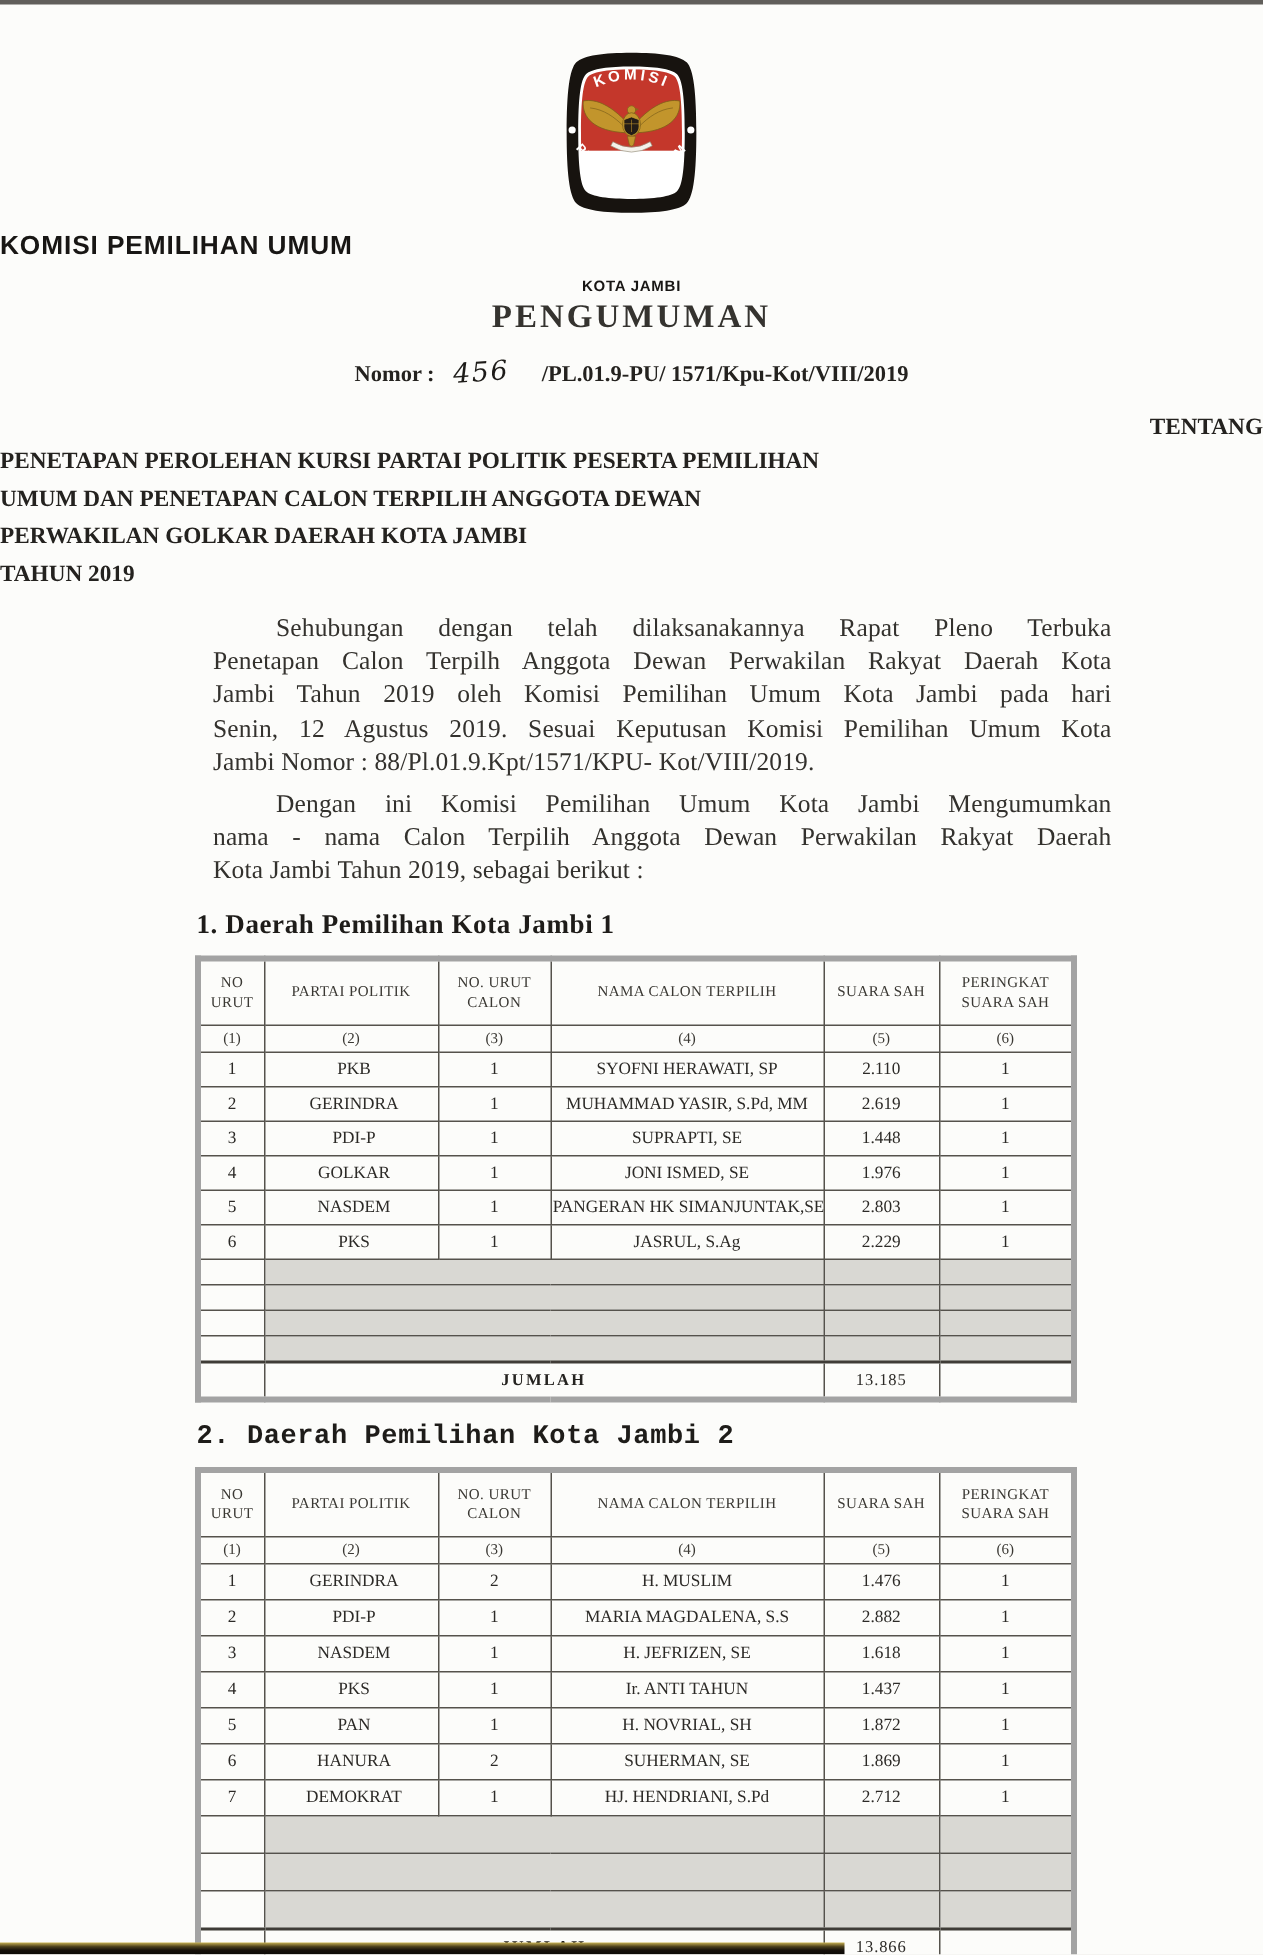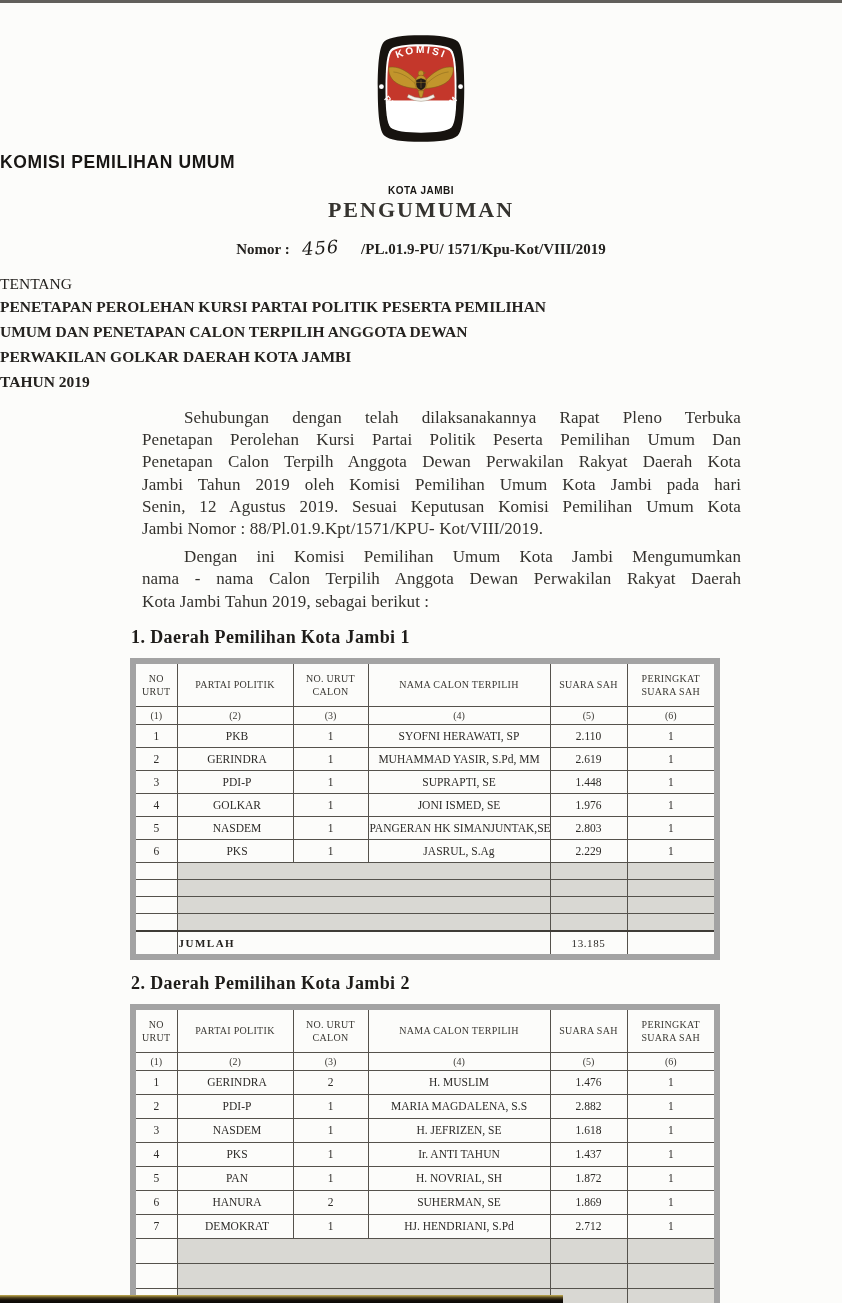--- a/index.html
+++ b/index.html
@@ -13,48 +13,48 @@
   .h-org{margin-top:5px;text-align:left;font-family:"Liberation Sans",sans-serif;
         font-weight:bold;font-size:17.5px;letter-spacing:0.6px;color:#181614;}
   .h-city{margin-top:12px;text-align:center;font-family:"Liberation Sans",sans-serif;
         font-weight:bold;font-size:10px;letter-spacing:0.5px;color:#181614;}
   .h-doc{margin-top:1px;text-align:center;font-weight:bold;font-size:22px;
         letter-spacing:2px;color:#35332f;}
   .nomor{margin-top:14px;text-align:center;font-weight:bold;font-size:15px;color:#24221f;}
   .nomor .hand{display:inline-block;font-style:italic;font-family:"DejaVu Serif",serif;
         font-weight:normal;font-size:18px;letter-spacing:1px;transform:rotate(-4deg);
         margin:0 22px 0 12px;color:#1d1b18;}
-  .tentang{margin-top:17px;text-align:left;font-weight:normal;font-size:15.5px;color:#24221f;}
+  .tentang{margin-top:17px;text-align:right;font-weight:bold;font-size:15.5px;color:#24221f;}
   .subject{margin-top:1px;font-weight:bold;font-size:15.5px;
         line-height:25px;color:#24221f;}
   .para{width:640px;margin-left:101px;font-size:17px;line-height:22.2px;color:#33312d;
         letter-spacing:0.1px;}
   .para1{margin-top:13px;}
   .para2{margin-top:6px;}
   .pline{text-align:justify;text-align-last:justify;white-space:normal;margin-left:41px;}
   .pline.last{text-align-last:left;}
   .para .pline:first-child{text-indent:42px;}
   .sec-heading{margin:14px 0 0 131px;font-weight:bold;font-size:18px;letter-spacing:0.4px;
         color:#1e1c19;}
-  .sec-heading2{margin-top:13px;}
-  .doc-table{border-collapse:collapse;border:6px solid #a3a3a3;margin:10px 0 0 130px;
+  .sec-heading2{margin-top:13px;font-family:Liberation Mono, monospace;}
+  .doc-table{border-collapse:collapse;border:4px solid #a3a3a3;margin:10px 0 0 130px;
         table-layout:fixed;width:588px;background:#fcfcfa;}
   .doc-table th,.doc-table td{border:1px solid #55524c;overflow:hidden;white-space:nowrap;}
   .doc-table th{font-weight:normal;font-size:10px;line-height:13px;height:40px;
         text-align:center;letter-spacing:0.3px;color:#3a3833;}
   .doc-table tr.nums td{font-size:10px;height:15px;text-align:center;color:#3a3833;}
   .doc-table tr.data td{font-size:11.5px;height:20px;text-align:center;color:#2c2a27;}
   .t2 tr.data td{height:21px;}
   .doc-table td.c2{text-align:left;padding-left:5px;}
   .doc-table tr.empty td{height:14px;}
   .t2 tr.empty td{height:22px;}
   .doc-table td.shade{background:#d9d8d3;}
   .doc-table tr.jumlah td{height:20px;border-top:2px solid #3f3c37;font-size:11px;}
   .t2 tr.jumlah td{height:21px;}
-  .doc-table .jlabel{font-weight:bold;letter-spacing:1.5px;color:#24221f;margin-top:20px;}
+  .doc-table .jlabel{text-align:center;font-weight:bold;letter-spacing:1.5px;color:#24221f;margin-top:20px;}
   .doc-table .jvalue{text-align:center;letter-spacing:0.6px;}
   col.w1{width:44px}col.w2{width:116px}col.w3{width:75px}
   col.w4{width:182px}col.w5{width:77px}col.w6{width:90px}
   .logo-top-text{font-family:"Liberation Sans",sans-serif;font-weight:bold;font-size:11px;
         fill:#ffffff;letter-spacing:2.4px;}
   .logo-bot-text{font-family:"Liberation Sans",sans-serif;font-weight:bold;font-size:9px;
         fill:#ffffff;letter-spacing:1.2px;}
 </style>
 </head>
 <body>
@@ -112,21 +112,20 @@
 
   <div class="subject">
       <div class="subj-line">PENETAPAN PEROLEHAN KURSI PARTAI POLITIK PESERTA PEMILIHAN</div>
       <div class="subj-line">UMUM DAN PENETAPAN CALON TERPILIH ANGGOTA DEWAN</div>
       <div class="subj-line">PERWAKILAN GOLKAR DAERAH KOTA JAMBI</div>
       <div class="subj-line last">TAHUN 2019</div>
     </div>
 
   <div class="para para1">
       <div class="pline">Sehubungan dengan telah dilaksanakannya Rapat Pleno Terbuka</div>
-      <div class="pline">Penetapan Perolehan Kursi Partai Politik Peserta Pemilihan Umum Dan</div>
       <div class="pline">Penetapan Calon Terpilh Anggota Dewan Perwakilan Rakyat Daerah Kota</div>
       <div class="pline">Jambi Tahun 2019 oleh Komisi Pemilihan Umum Kota Jambi pada hari</div>
       <div class="pline">Senin, 12 Agustus 2019. Sesuai Keputusan Komisi Pemilihan Umum Kota</div>
       <div class="pline last">Jambi Nomor : 88/Pl.01.9.Kpt/1571/KPU- Kot/VIII/2019.</div>
     </div>
 
   <div class="para para2">
       <div class="pline">Dengan ini Komisi Pemilihan Umum Kota Jambi Mengumumkan</div>
       <div class="pline">nama - nama Calon Terpilih Anggota Dewan Perwakilan Rakyat Daerah</div>
       <div class="pline last">Kota Jambi Tahun 2019, sebagai berikut :</div>

